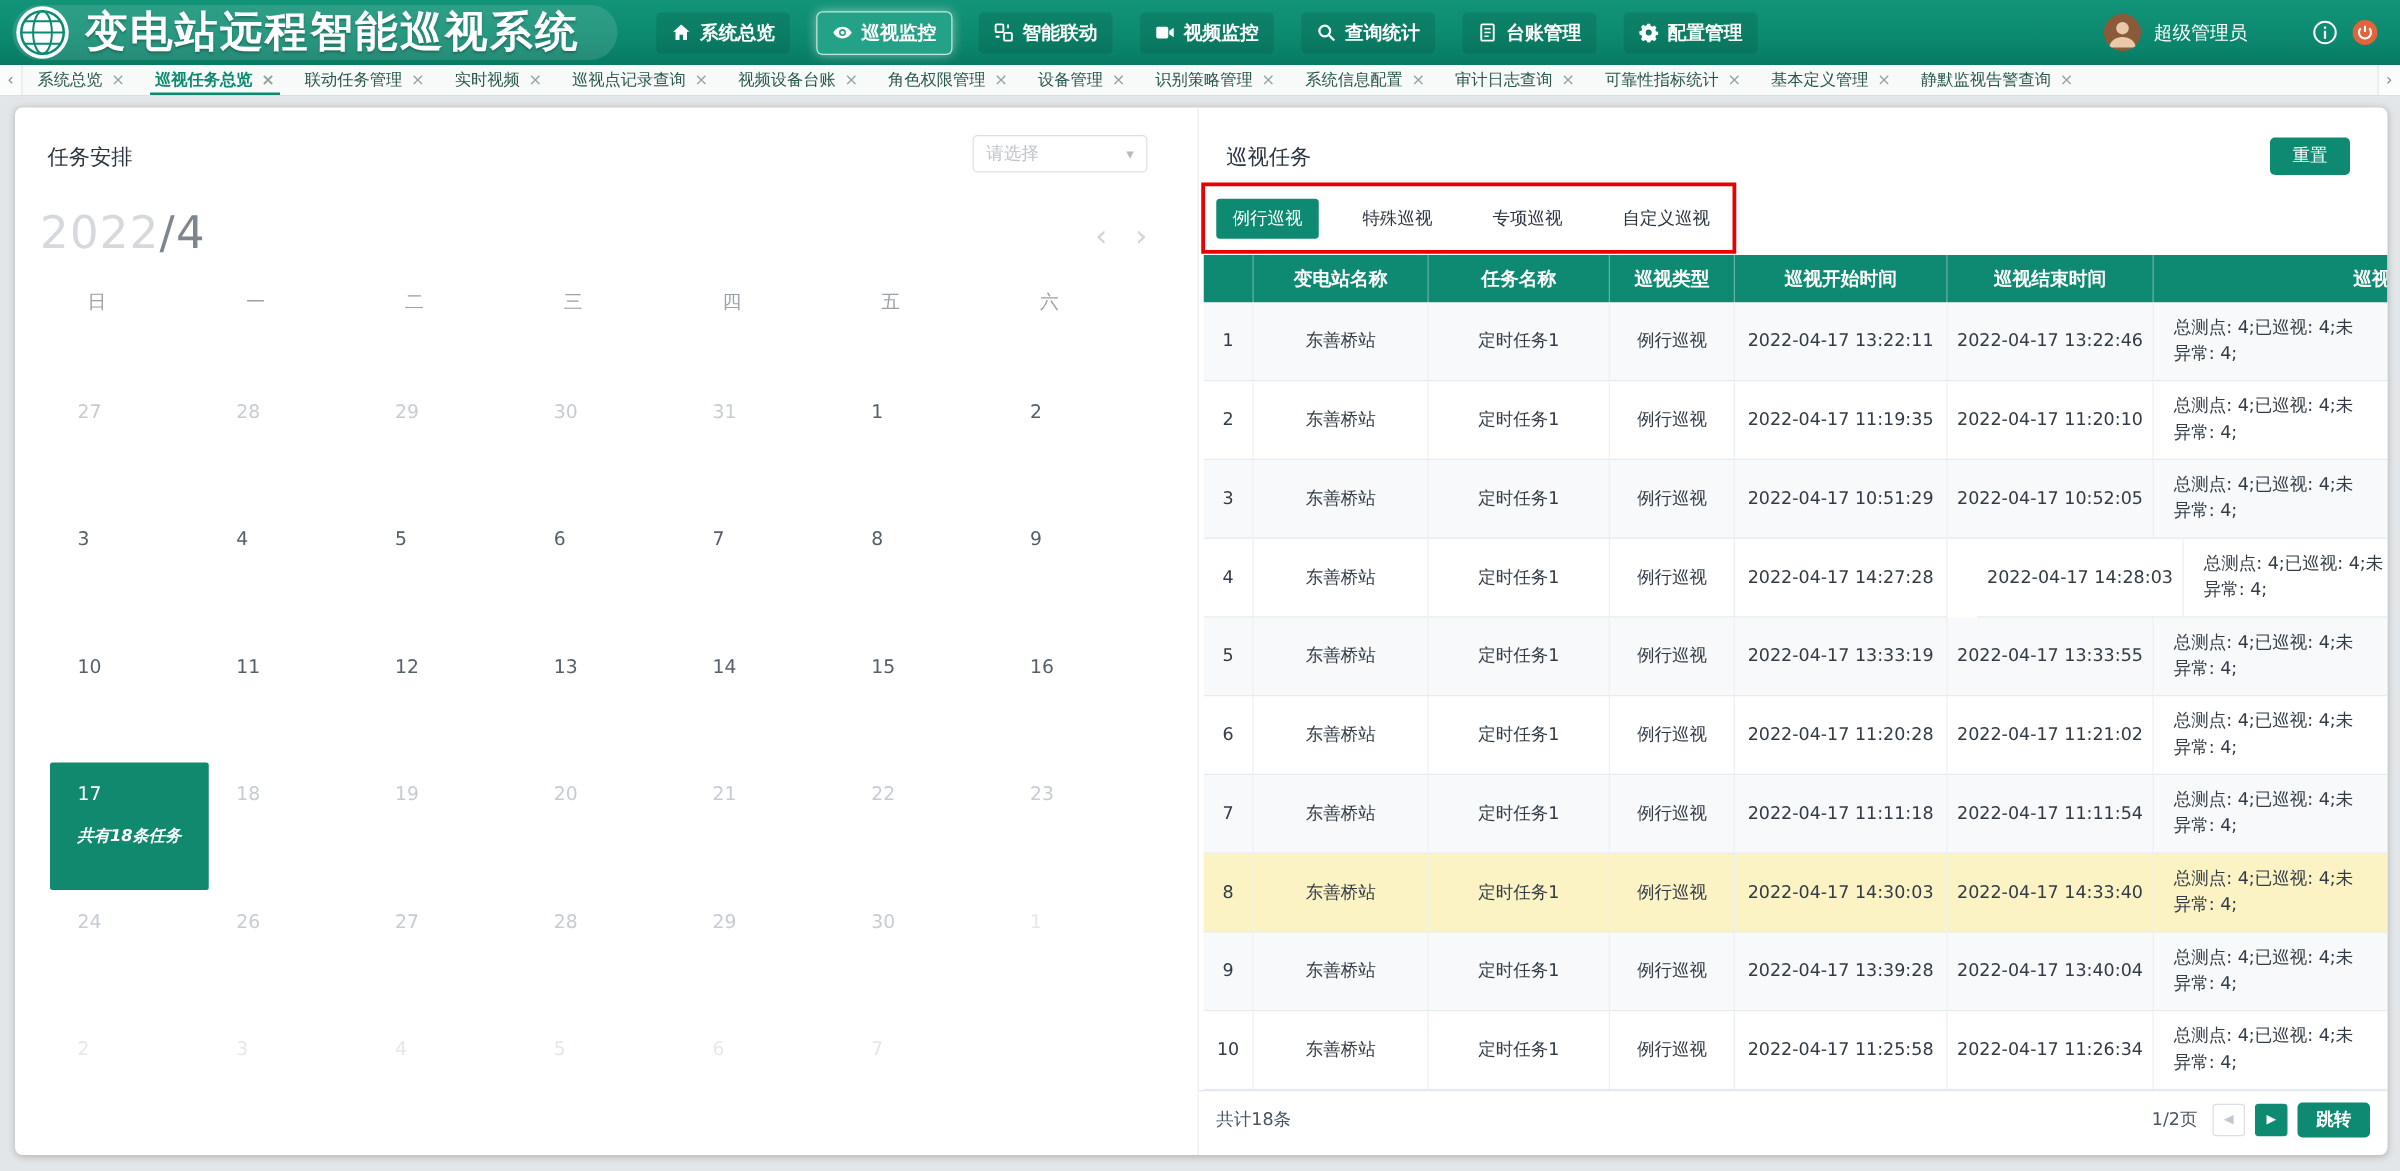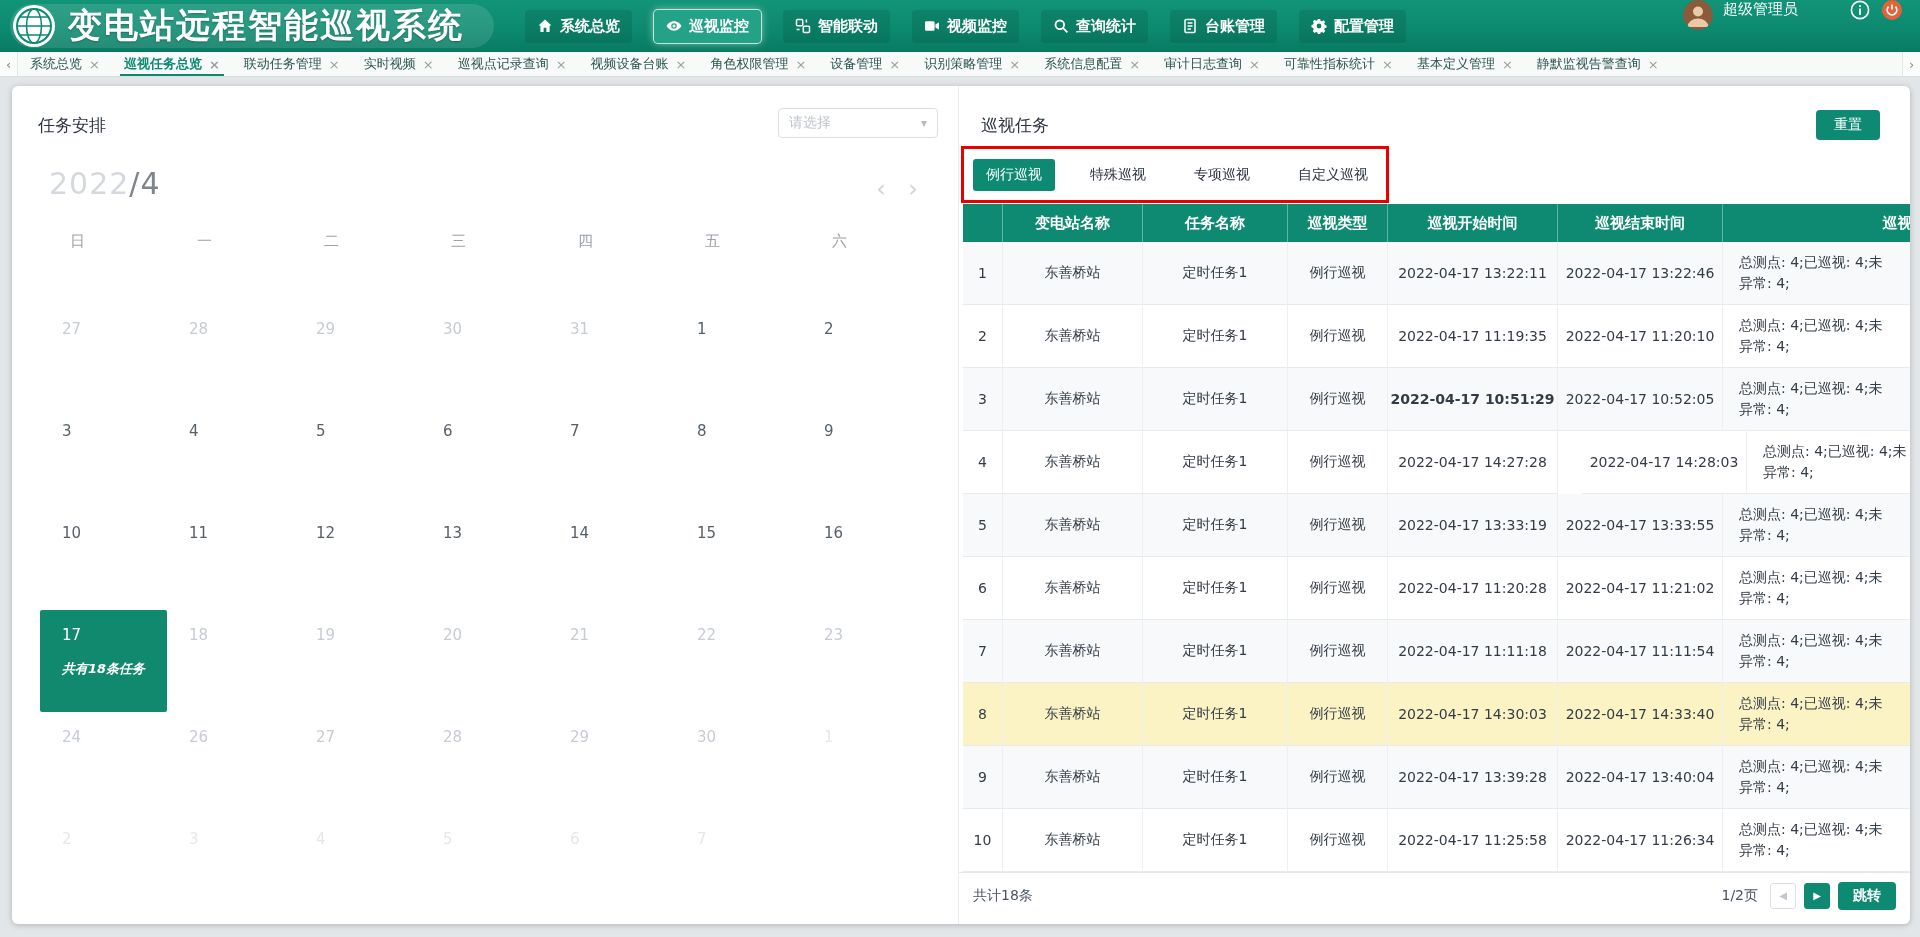--- a/index.html
+++ b/index.html
@@ -12,21 +12,21 @@
     background:linear-gradient(180deg,#129478 0%,#0c8a70 55%,#087a62 100%);z-index:20}
   .brand{position:absolute;left:10px;top:4px;height:44px;display:flex;align-items:center;gap:12px;
     background:rgba(255,255,255,.12);border-radius:26px;padding:0 30px 0 2px}
   .logo{width:44px;height:44px;display:block}
   .brand-title{color:#fff;font-size:34px;font-weight:bold;letter-spacing:2px;text-shadow:0 1px 2px rgba(0,0,0,.25)}
   .nav{position:absolute;left:525px;top:0;height:52px;display:flex;align-items:center;gap:22px}
   .nav-item{display:flex;align-items:center;gap:7px;color:#fff;font-size:15px;font-weight:bold;
     padding:7px 12px;border-radius:4px;background:rgba(6,64,52,.18);cursor:pointer;white-space:nowrap}
   .nav-item.active{background:#23a287;box-shadow:0 0 0 1px #bfe8da,0 0 9px rgba(255,255,255,.55)}
   .nav-icon{width:16px;height:16px}
-  .user{position:absolute;right:18px;top:0;height:52px;display:flex;color:#fff}
+  .user{position:absolute;right:18px;top:0;height:52px;display:flex;align-items:center;color:#fff}
   .avatar{width:30px;height:30px;border-radius:50%;overflow:hidden;cursor:pointer}
   .user-name{font-size:15px;margin-left:10px}
   .hicon{width:20px;height:20px;cursor:pointer}
   .hicon.info{margin-left:52px}
   .hicon.power{margin-left:12px}
 
   
   .tabbar{position:absolute;top:52px;left:0;right:0;height:25px;background:#f7faf9;
     border-bottom:1px solid #d9e0de;display:flex;align-items:stretch;z-index:19}
   .tab-scroll{width:18px;display:flex;align-items:center;justify-content:center;font-size:13px;
@@ -42,26 +42,26 @@
   
   .card{position:absolute;left:12px;right:10px;top:86px;bottom:13px;background:#fff;border-radius:6px;
     box-shadow:0 1px 6px rgba(0,0,0,.22);overflow:hidden}
   .left-panel{position:absolute;left:0;top:0;bottom:0;width:947px;border-right:1px solid #ebeeee}
   .right-panel{position:absolute;left:947px;top:0;right:0;bottom:0;overflow:hidden}
   .panel-title{position:absolute;font-size:17px;color:#2b3440}
   .left-panel .panel-title{left:26px;top:28px}
   .right-panel .panel-title{left:22px;top:28px}
 
   
-  .select{position:absolute;left:766px;top:22px;width:160px;height:30px;background:#fff;
+  .select{position:absolute;left:766px;top:22px;width:140px;height:30px;background:#fff;
     border:1px solid #dcdfe6;border-radius:4px;display:flex;align-items:center;
     justify-content:space-between;padding:0 10px;cursor:pointer}
   .sel-ph{font-size:14px;color:#c0c4cc}
   .sel-chev{font-size:12px;color:#b6bcc4}
-  .cal-head{position:absolute;left:37px;top:80px;font-size:30px;letter-spacing:1px}
+  .cal-head{position:absolute;left:20px;top:80px;font-size:36px;letter-spacing:1px}
   .cal-year{color:#d5d9dd}
   .cal-month{color:#7e868d}
   .cal-nav{position:absolute;top:88px;font-size:24px;color:#cfd4d8;cursor:pointer;width:22px;text-align:center;line-height:30px}
   .cal-nav.prev{left:858px}
   .cal-nav.next{left:890px}
   .cal-weekdays{position:absolute;left:28px;top:146px;display:flex}
   .wd{width:127px;padding-left:30px;font-size:15px;color:#9aa1a8}
   .cal-grid{position:absolute;left:28px;top:218px;display:grid;grid-template-columns:repeat(7,127px);grid-auto-rows:102px}
   .cal-cell{position:relative;padding:16px 0 0 22px;font-size:15px;cursor:pointer}
   .cal-cell.normal{color:#566069}
@@ -375,21 +375,21 @@
           <div class="tcell result" style="width: 380px;">
             <div class="rline">总测点: 4;已巡视: 4;未</div>
             <div class="rline">异常: 4;</div>
           </div>
         </div>
         <div class="trow">
           <div class="tcell" style="width: 40px;">3</div>
           <div class="tcell" style="width: 140px;">东善桥站</div>
           <div class="tcell" style="width: 145px;">定时任务1</div>
           <div class="tcell" style="width: 100px;">例行巡视</div>
-          <div class="tcell" style="width: 170px; font-weight: bold;">2022-04-17 10:51:29</div>
+          <div class="tcell" style="width: 170px;">2022-04-17 10:51:29</div>
           <div class="tcell" style="width: 165px;">2022-04-17 10:52:05</div>
           <div class="tcell result" style="width: 380px;">
             <div class="rline">总测点: 4;已巡视: 4;未</div>
             <div class="rline">异常: 4;</div>
           </div>
         </div>
         <div class="trow">
           <div class="tcell" style="width: 40px;">4</div>
           <div class="tcell" style="width: 140px;">东善桥站</div>
           <div class="tcell" style="width: 145px;">定时任务1</div>

